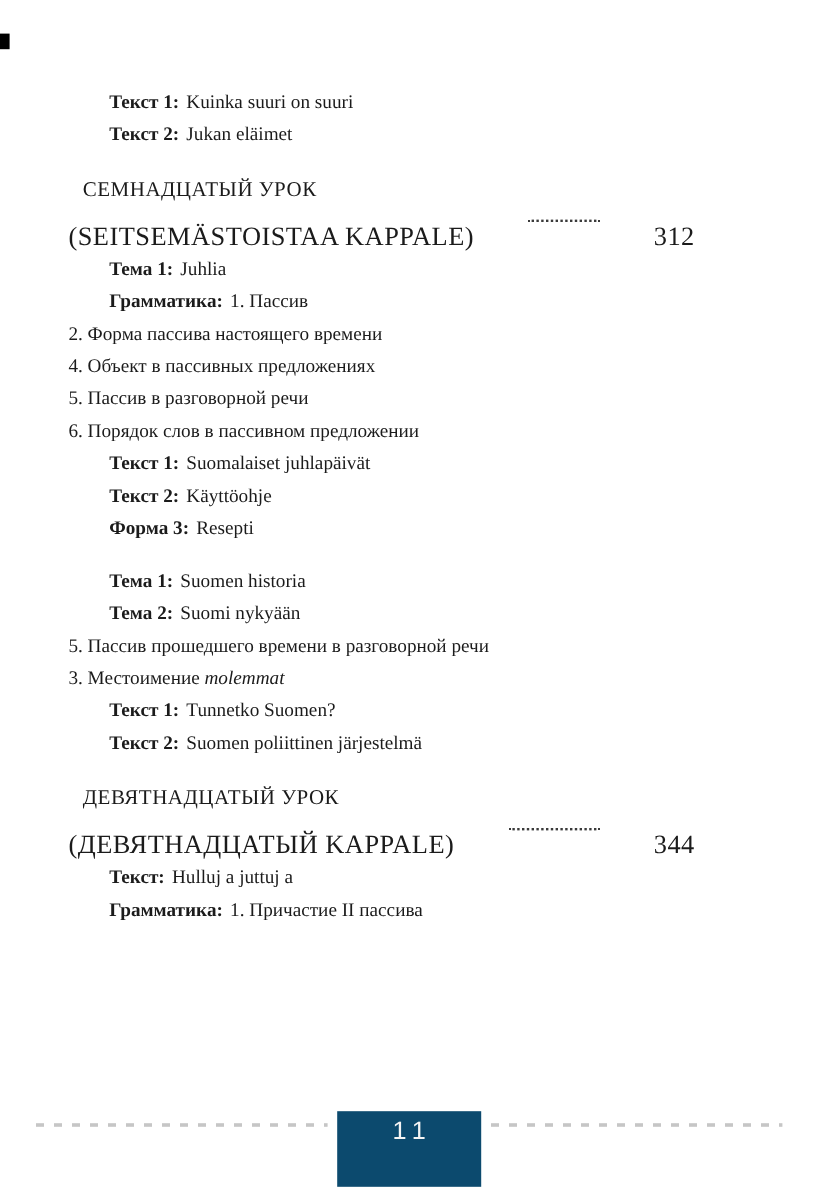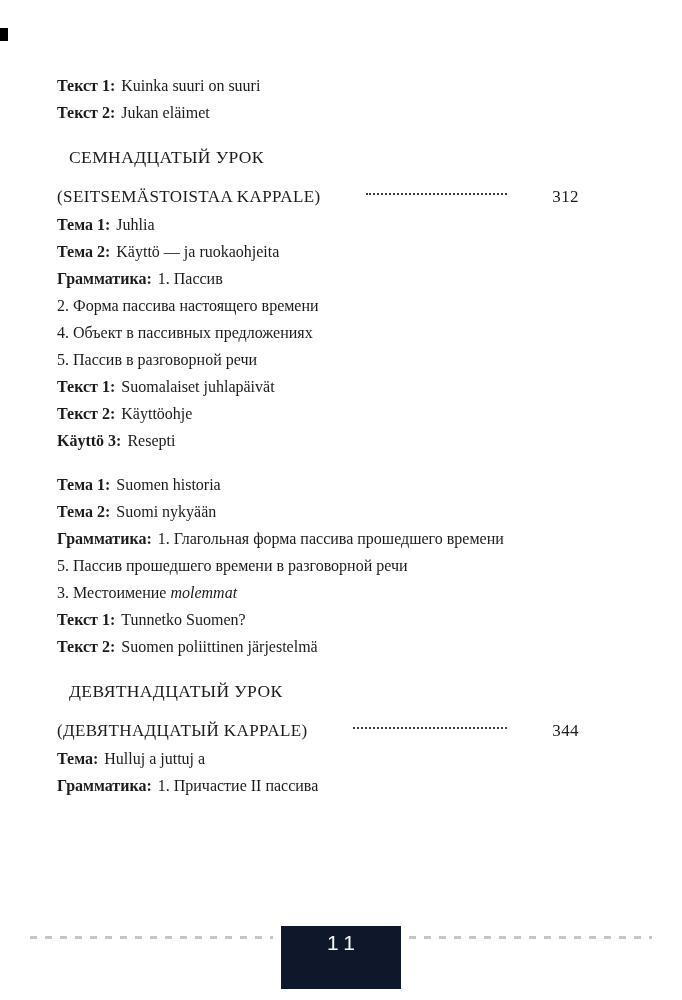--- a/index.html
+++ b/index.html
@@ -25,35 +25,35 @@
     left: 57px;
     right: 57px;
     top: 72px;
   }
   .line {
     margin: 0;
     font-size: 16px;
     line-height: 27px;
     white-space: nowrap;
   }
-  .line b { font-weight: bold; margin-right: 6px; }
+  .line b { font-weight: bold; margin-right: 6px; margin-left: 34px; }
   .line b:empty { display: none; margin: 0; }
   .line i { font-style: italic; text-align: right; }
   .toc-section { margin-top: 17px; }
   .sec-title {
     margin: 12px;
     font-size: 17.5px;
     font-weight: normal;
     line-height: 28px;
     letter-spacing: 0.4px;
   }
   .sec-line2 {
     display: flex;
-    align-items: center;
-    font-size: 17px;
+    align-items: flex-start;
+    font-size: 22px;
     line-height: 28px;
     letter-spacing: 0.4px;
     padding-right: 46px;
     gap: 40px;
   }
   .leader {
     flex: 1;
     border-bottom: 2px dotted #3a3a3a;
     margin: 0 5px 6px 5px;
     min-width: 40px;
@@ -70,21 +70,21 @@
   .dash {
     flex: 1;
     height: 3px;
     margin-top: 10px;
     background: repeating-linear-gradient(90deg, #c6c6c6 0 7px, transparent 7px 15px);
   }
   .page-badge {
     width: 120px;
     height: 63px;
     margin: 0 8px;
-    background: #0f172a;
+    background: #0c4a6e;
     color: #f4f4f4;
     display: flex;
     justify-content: center;
     align-items: flex-start;
     padding-top: 5px;
     box-sizing: border-box;
     font-size: 21px;
     letter-spacing: 6px;
     padding-left: 6px;
     font-family: "Liberation Sans", sans-serif;
@@ -101,48 +101,47 @@
   <p class="line"><b>Текст 2:</b><span>Jukan eläimet</span></p>
 
   <section class="toc-section">
     <h2 class="sec-title">СЕМНАДЦАТЫЙ УРОК</h2>
     <div class="sec-line2">
       <span>(SEITSEMÄSTOISTAA KAPPALE)</span>
       <span class="leader"></span>
       <span class="pagenum">312</span>
     </div>
     <p class="line"><b>Тема 1:</b><span>Juhlia</span></p>
-    <p class="line"><b>Тема 2:</b><span>Käyttö — ja ruokaohjeita</span></p>
     <p class="line"><b>Грамматика:</b><span>1. Пассив</span></p>
     <p class="line"><span>2. Форма пассива настоящего времени</span></p>
     <p class="line"><span>4. Объект в пассивных предложениях</span></p>
     <p class="line"><span>5. Пассив в разговорной речи</span></p>
+    <p class="line"><span>6. Порядок слов в пассивном предложении</span></p>
     <p class="line"><b>Текст 1:</b><span>Suomalaiset juhlapäivät</span></p>
     <p class="line"><b>Текст 2:</b><span>Käyttöohje</span></p>
-    <p class="line"><b>Käyttö 3:</b><span>Resepti</span></p>
+    <p class="line"><b>Форма 3:</b><span>Resepti</span></p>
   </section>
 
   <section class="toc-section">
     <p class="line"><b>Тема 1:</b><span>Suomen historia</span></p>
     <p class="line"><b>Тема 2:</b><span>Suomi nykyään</span></p>
-    <p class="line"><b>Грамматика:</b><span>1. Глагольная форма пассива прошедшего времени</span></p>
     <p class="line"><span>5. Пассив прошедшего времени в разговорной речи</span></p>
     <p class="line"><span>3. Местоимение </span><i>molemmat</i></p>
     <p class="line"><b>Текст 1:</b><span>Tunnetko Suomen?</span></p>
     <p class="line"><b>Текст 2:</b><span>Suomen poliittinen järjestelmä</span></p>
   </section>
 
   <section class="toc-section">
     <h2 class="sec-title">ДЕВЯТНАДЦАТЫЙ УРОК</h2>
     <div class="sec-line2">
       <span>(ДЕВЯТНАДЦАТЫЙ KAPPALE)</span>
       <span class="leader"></span>
       <span class="pagenum">344</span>
     </div>
-    <p class="line"><b>Тема:</b><span>Hulluj a juttuj a</span></p>
+    <p class="line"><b>Текст:</b><span>Hulluj a juttuj a</span></p>
     <p class="line"><b>Грамматика:</b><span>1. Причастие II пассива</span></p>
   </section>
 
 </div>
 
 <div class="footer">
   <div class="dash"></div>
   <div class="page-badge">
       <span>11</span>
     </div>

